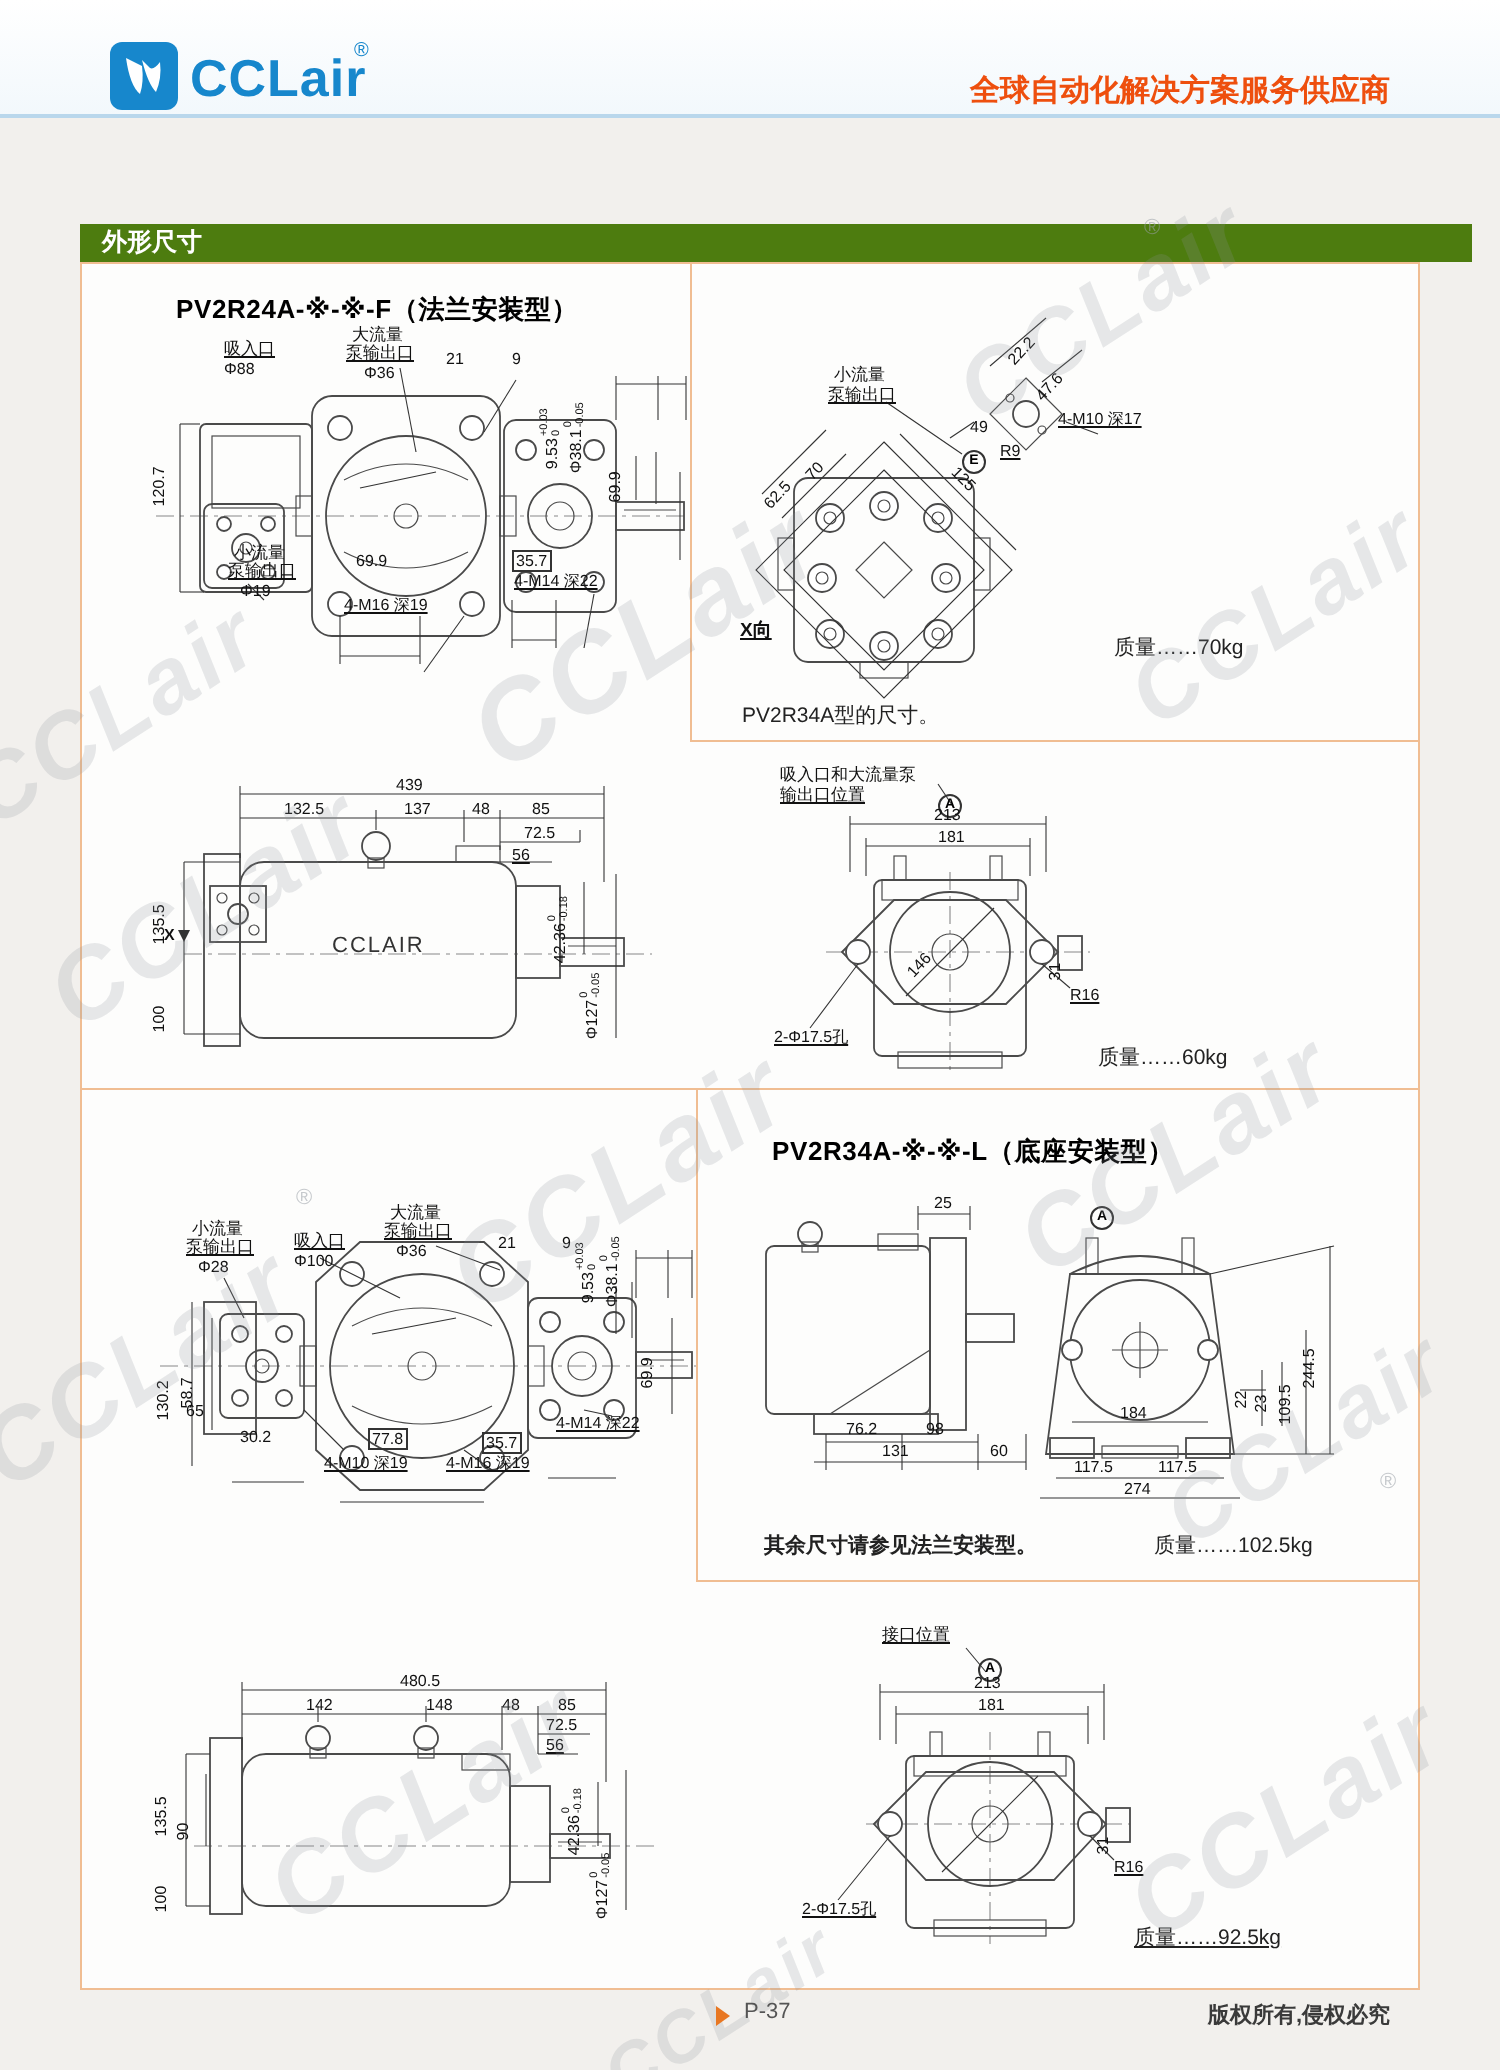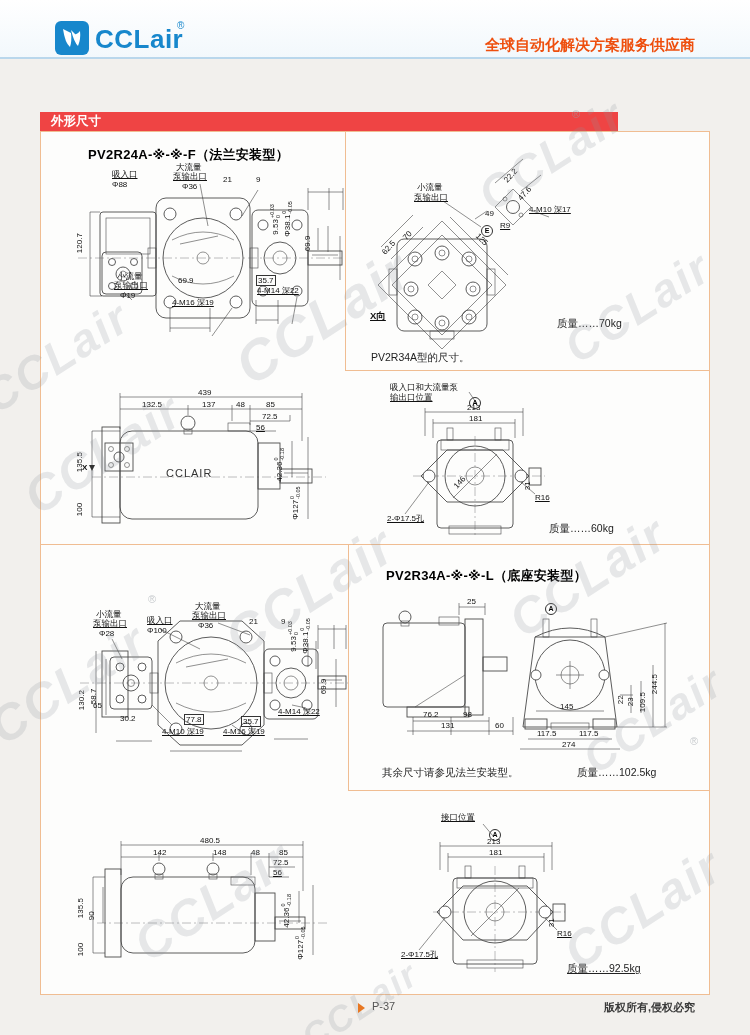--- a/index.html
+++ b/index.html
@@ -8,21 +8,21 @@
   .abs{position:absolute;}
   
   #header{position:absolute;left:0;top:0;width:750px;height:58px;
           background:linear-gradient(#ffffff,#f2f8fc);}
   #hline{position:absolute;left:0;top:57px;width:750px;height:2px;background:#b9d7ec;}
   #logo-box{position:absolute;left:55px;top:21px;width:34px;height:34px;border-radius:6px;background:#1787cc;}
   #brand{position:absolute;left:95px;top:24px;font-size:26px;font-weight:bold;color:#1787cc;letter-spacing:.5px;}
   #brand-reg{position:absolute;left:177px;top:20px;font-size:10px;color:#1787cc;}
   #tagline{position:absolute;right:55px;top:36px;font-size:15px;font-weight:bold;color:#ee4f0e;}
   
-  #titlebar{position:absolute;left:40px;top:112px;width:578px;height:19px;background:#ef4444;
+  #titlebar{position:absolute;left:40px;top:112px;width:696px;height:19px;background:#4d7c0f;
             color:#fff;font-size:12.5px;font-weight:bold;line-height:19px;padding-left:11px;box-sizing:border-box;}
   
   #content{position:absolute;left:40px;top:131px;width:670px;height:864px;background:#fdfdfc;
            border:1px solid #f0bd92;box-sizing:border-box;}
   .div-line{position:absolute;background:#f0bd92;}
   
   .d{position:absolute;}
   .d svg{position:absolute;left:0;top:0;}
   .s{fill:none;stroke:#4a4a4a;stroke-width:.9;}
   .sl{fill:none;stroke:#4a4a4a;stroke-width:.6;}
@@ -453,29 +453,29 @@
     <line class="dl" x1="250" y1="82" x2="312" y2="68"></line>
       <line class="dl" x1="262" y1="172" x2="312" y2="172"></line>
   </svg>
   <span class="t" style="left:8px;top:12px;margin-left:23px;">PV2R34A-※-※-L（底座安装型）</span>
   <span class="dim" style="left:112px;top:42px;">25</span>
   <span class="mark abs" style="left:190px;top:48px;">A</span>
   <span class="dim" style="left:68px;top:155px;">76.2</span>
   <span class="dim" style="left:108px;top:155px;">98</span>
   <span class="dim" style="left:86px;top:166px;">131</span>
   <span class="dim" style="left:140px;top:166px;">60</span>
-  <span class="dim" style="left:205px;top:147px;">145</span>
+  <span class="dim" style="left:205px;top:147px;">184</span>
   <span class="dim" style="left:182px;top:174px;">117.5</span>
   <span class="dim" style="left:224px;top:174px;">117.5</span>
   <span class="dim" style="left:207px;top:185px;">274</span>
   <span class="dim vd" style="left:270px;top:140px;">22</span>
   <span class="dim vd" style="left:280px;top:142px;">23</span>
   <span class="dim vd" style="left:292px;top:148px;">109.5</span>
   <span class="dim vd" style="left:304px;top:130px;">244.5</span>
-  <span class="note" style="left:27px;top:211px;">其余尺寸请参见法兰安装型。</span>
+  <span class="note" style="left:27px;top:211px;font-weight:bold;">其余尺寸请参见法兰安装型。</span>
   <span class="wt" style="left:222px;top:211px;">质量……102.5kg</span>
 </div>
 
 <div class="d" style="left:85px;top:835px;width:245px;height:130px;">
   <svg width="245" height="130">
     <line class="cl" x1="12" y1="88" x2="242" y2="88"></line>
     <rect class="s" x="20" y="34" width="16" height="88"></rect>
     <rect class="s" x="36" y="42" width="134" height="76" rx="12"></rect>
     <circle class="s" cx="74" cy="34" r="6"></circle>
       <rect class="sl" x="70" y="39" width="8" height="5"></rect>

